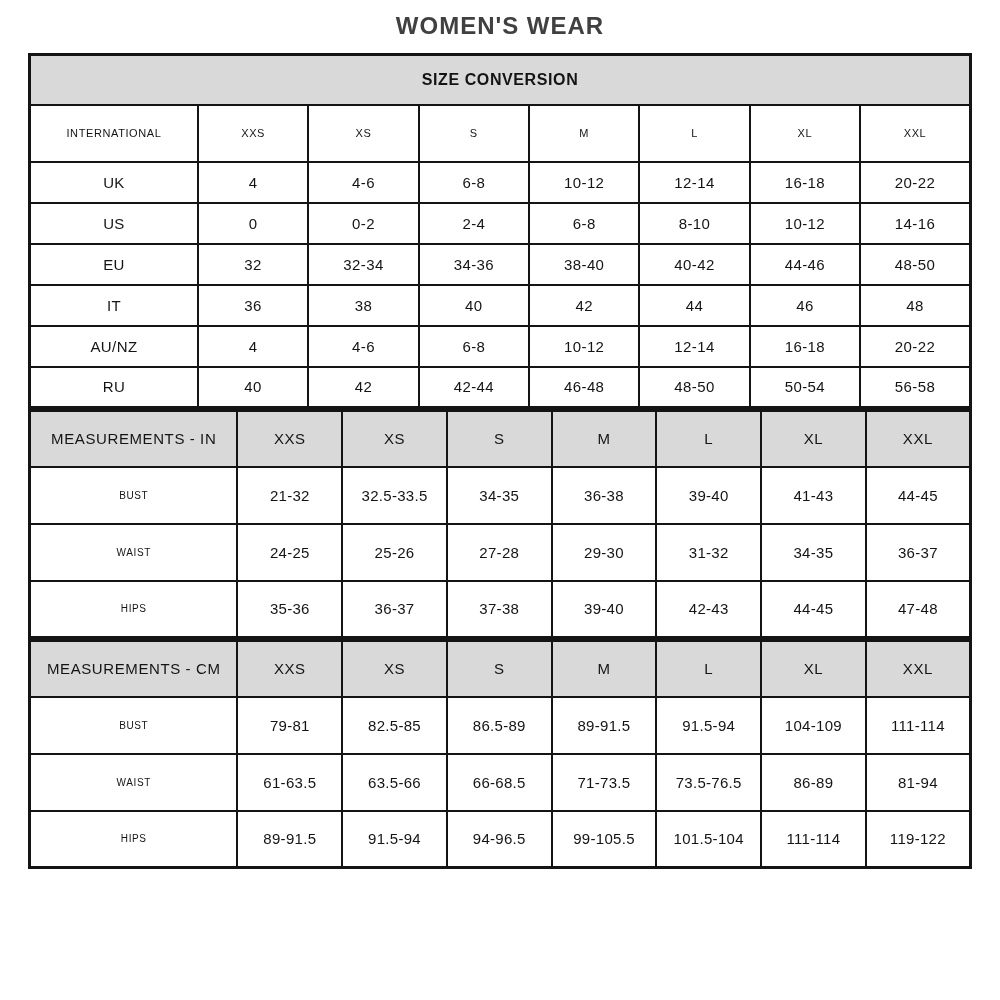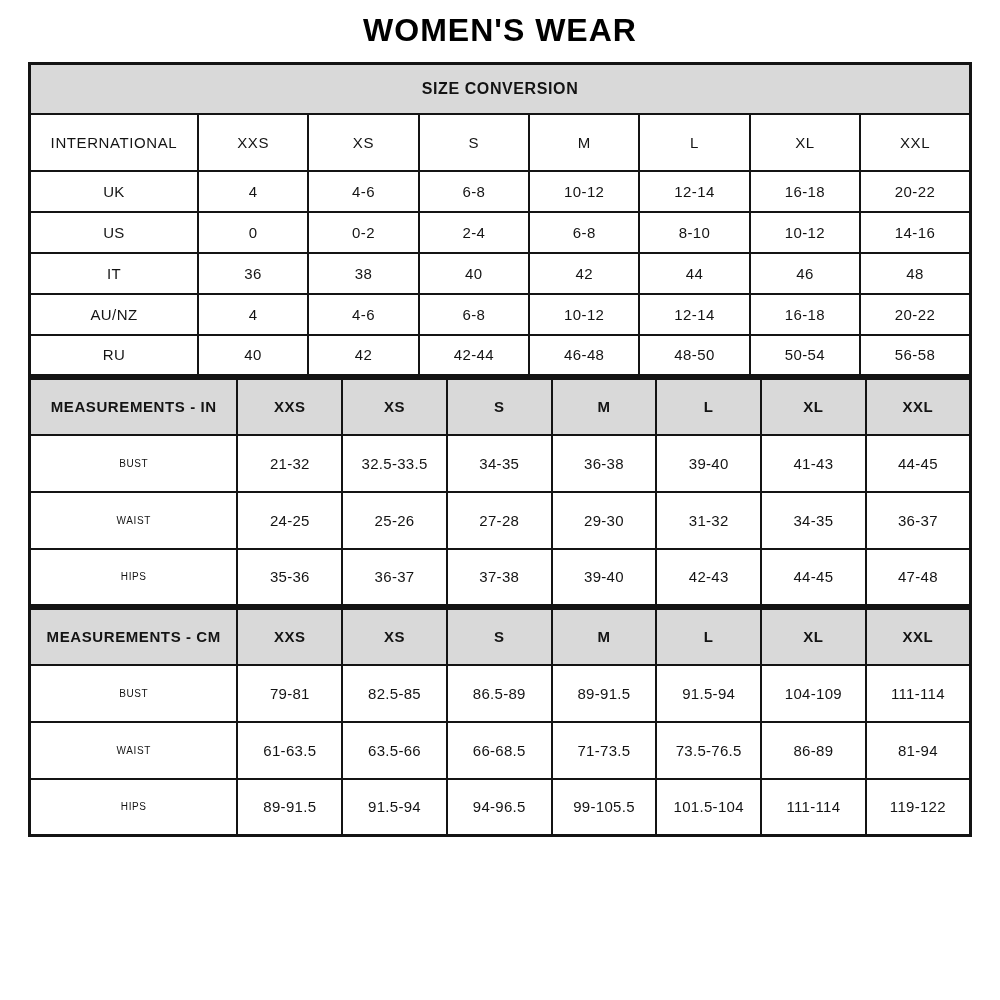--- a/index.html
+++ b/index.html
@@ -11,25 +11,25 @@
     color: #141414;
   }
   .page {
     width: 1000px;
     height: 1000px;
     padding: 12px 28px 10px 28px;
     background: #ffffff;
   }
   .page-title {
     text-align: center;
-    font-size: 32px;
+    font-size: 24px;
     font-weight: bold;
     letter-spacing: 1px;
     margin: 0 0 13px 0;
-    color: #000000;
+    color: #404040;
   }
   table {
     width: 944px;
     border-collapse: collapse;
     table-layout: fixed;
     margin: 0 auto 0 auto;
     border: 3px solid #141414;
   }
   td, th {
     border: 2px solid #141414;
@@ -41,36 +41,36 @@
   
   .t-conversion .span-header th {
     background: #d9d9d9;
     font-size: 16px;
     font-weight: bold;
     letter-spacing: 0.6px;
     height: 50px;
   }
   .t-conversion .col-header td {
     background: #ffffff;
-    font-size: 15px;
+    font-size: 11px;
     font-weight: normal;
     letter-spacing: 0.6px;
     height: 57px;
   }
   .t-conversion tbody td {
     font-size: 15px;
     letter-spacing: 0.4px;
     height: 41px;
   }
   .t-conversion col.c-label { width: 17.9%; }
   
   .t-measure thead th {
     background: #d9d9d9;
     font-size: 15px;
-    font-weight: bold;
+    font-weight: normal;
     letter-spacing: 0.6px;
     height: 56px;
   }
   .t-measure tbody td {
     font-size: 15px;
     letter-spacing: 0.3px;
     height: 57px;
   }
   .t-measure tbody td.row-label {
     font-size: 10px;
@@ -126,20 +126,30 @@
         </tr>
         <tr>
           <td class="row-label">US</td>
           <td>0</td>
           <td>0-2</td>
           <td>2-4</td>
           <td>6-8</td>
           <td>8-10</td>
           <td>10-12</td>
           <td>14-16</td>
+        </tr>
+        <tr>
+          <td class="row-label">EU</td>
+          <td>32</td>
+          <td>32-34</td>
+          <td>34-36</td>
+          <td>38-40</td>
+          <td>40-42</td>
+          <td>44-46</td>
+          <td>48-50</td>
         </tr>
         <tr>
           <td class="row-label">IT</td>
           <td>36</td>
           <td>38</td>
           <td>40</td>
           <td>42</td>
           <td>44</td>
           <td>46</td>
           <td>48</td>

